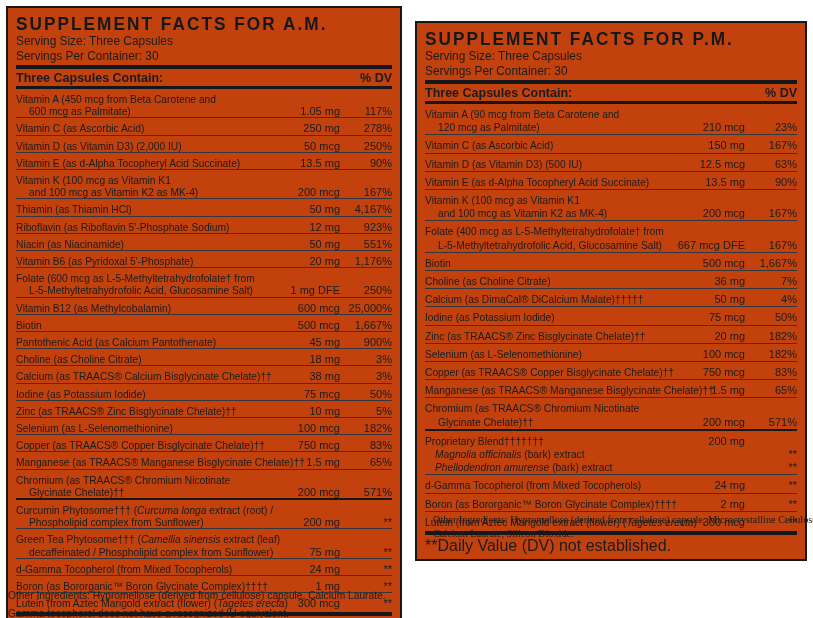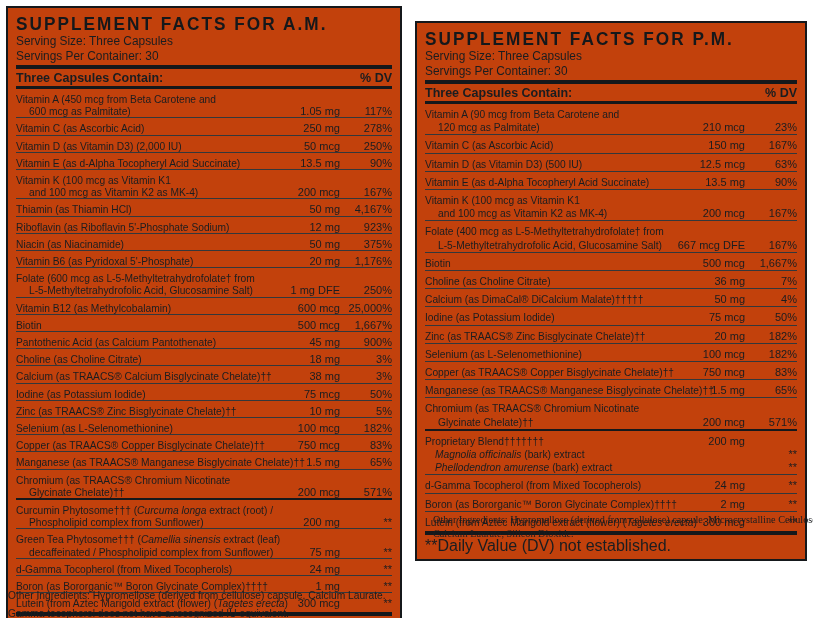--- a/index.html
+++ b/index.html
@@ -88,21 +88,21 @@
         <div class="rline"><span class="nm"><span>Vitamin K (100 mcg as Vitamin K1</span></span></div>
         <div class="rline ind"><span class="nm"><span>and 100 mcg as Vitamin K2 as MK-4)</span></span><span class="amt">200 mcg</span><span class="dv">167%</span></div>
       </div>
       <div class="row">
         <div class="rline"><span class="nm"><span>Thiamin (as Thiamin HCl)</span></span><span class="amt">50 mg</span><span class="dv">4,167%</span></div>
       </div>
       <div class="row">
         <div class="rline"><span class="nm"><span>Riboflavin (as Riboflavin 5'-Phosphate Sodium)</span></span><span class="amt">12 mg</span><span class="dv">923%</span></div>
       </div>
       <div class="row">
-        <div class="rline"><span class="nm"><span>Niacin (as Niacinamide)</span></span><span class="amt">50 mg</span><span class="dv">375%</span></div>
+        <div class="rline"><span class="nm"><span>Niacin (as Niacinamide)</span></span><span class="amt">50 mg</span><span class="dv">551%</span></div>
       </div>
       <div class="row">
         <div class="rline"><span class="nm"><span>Vitamin B6 (as Pyridoxal 5'-Phosphate)</span></span><span class="amt">20 mg</span><span class="dv">1,176%</span></div>
       </div>
       <div class="row">
         <div class="rline"><span class="nm"><span>Folate (600 mcg as L-5-Methyltetrahydrofolate† from</span></span></div>
         <div class="rline ind"><span class="nm"><span>L-5-Methyltetrahydrofolic Acid, Glucosamine Salt)</span></span><span class="amt">1 mg DFE</span><span class="dv">250%</span></div>
       </div>
       <div class="row">
         <div class="rline"><span class="nm"><span>Vitamin B12 (as Methylcobalamin)</span></span><span class="amt">600 mcg</span><span class="dv">25,000%</span></div>

